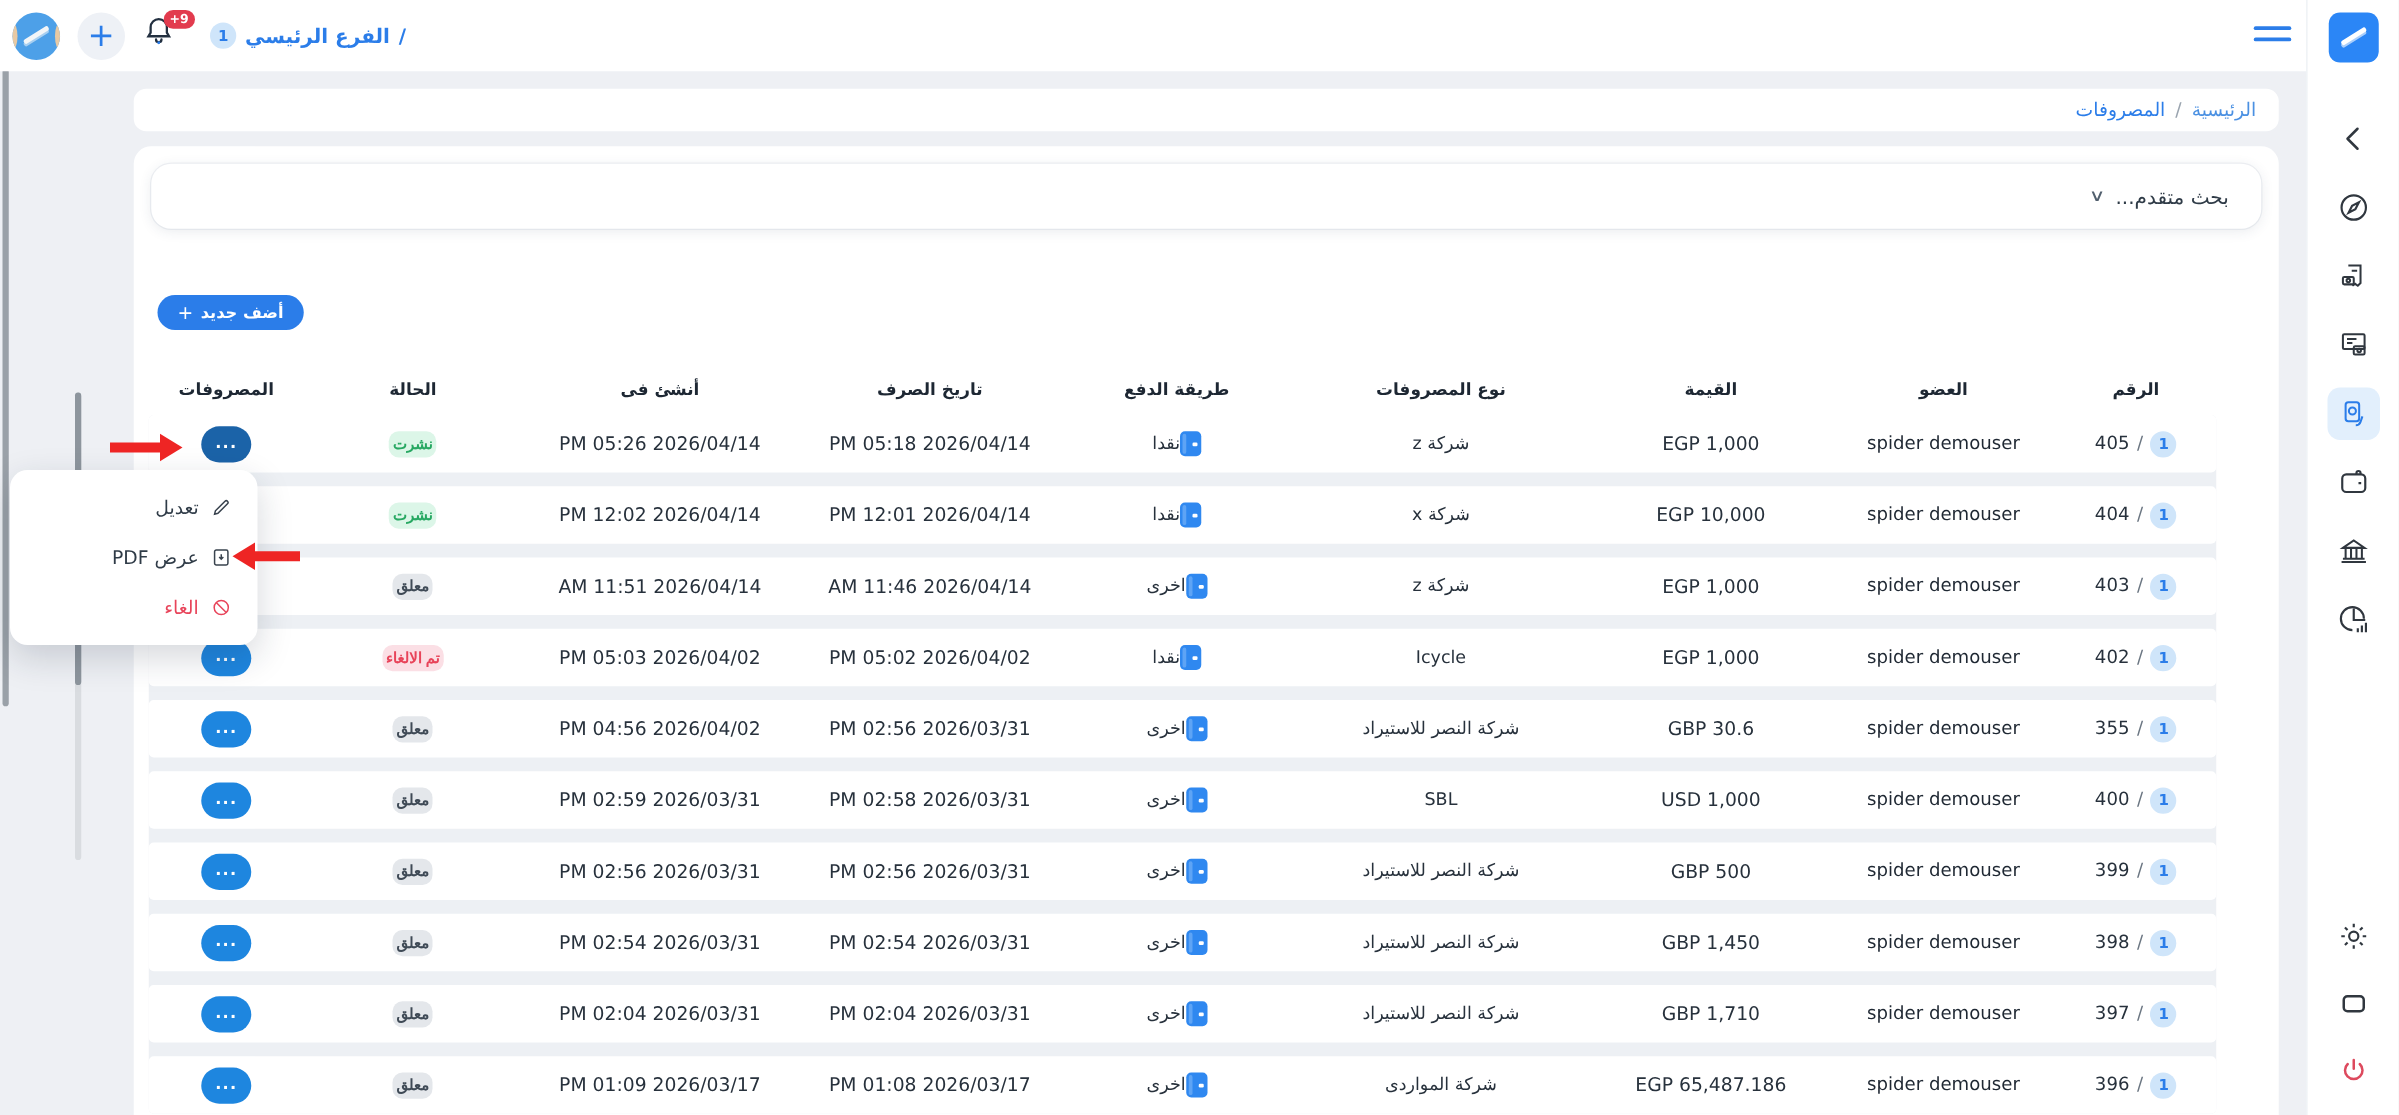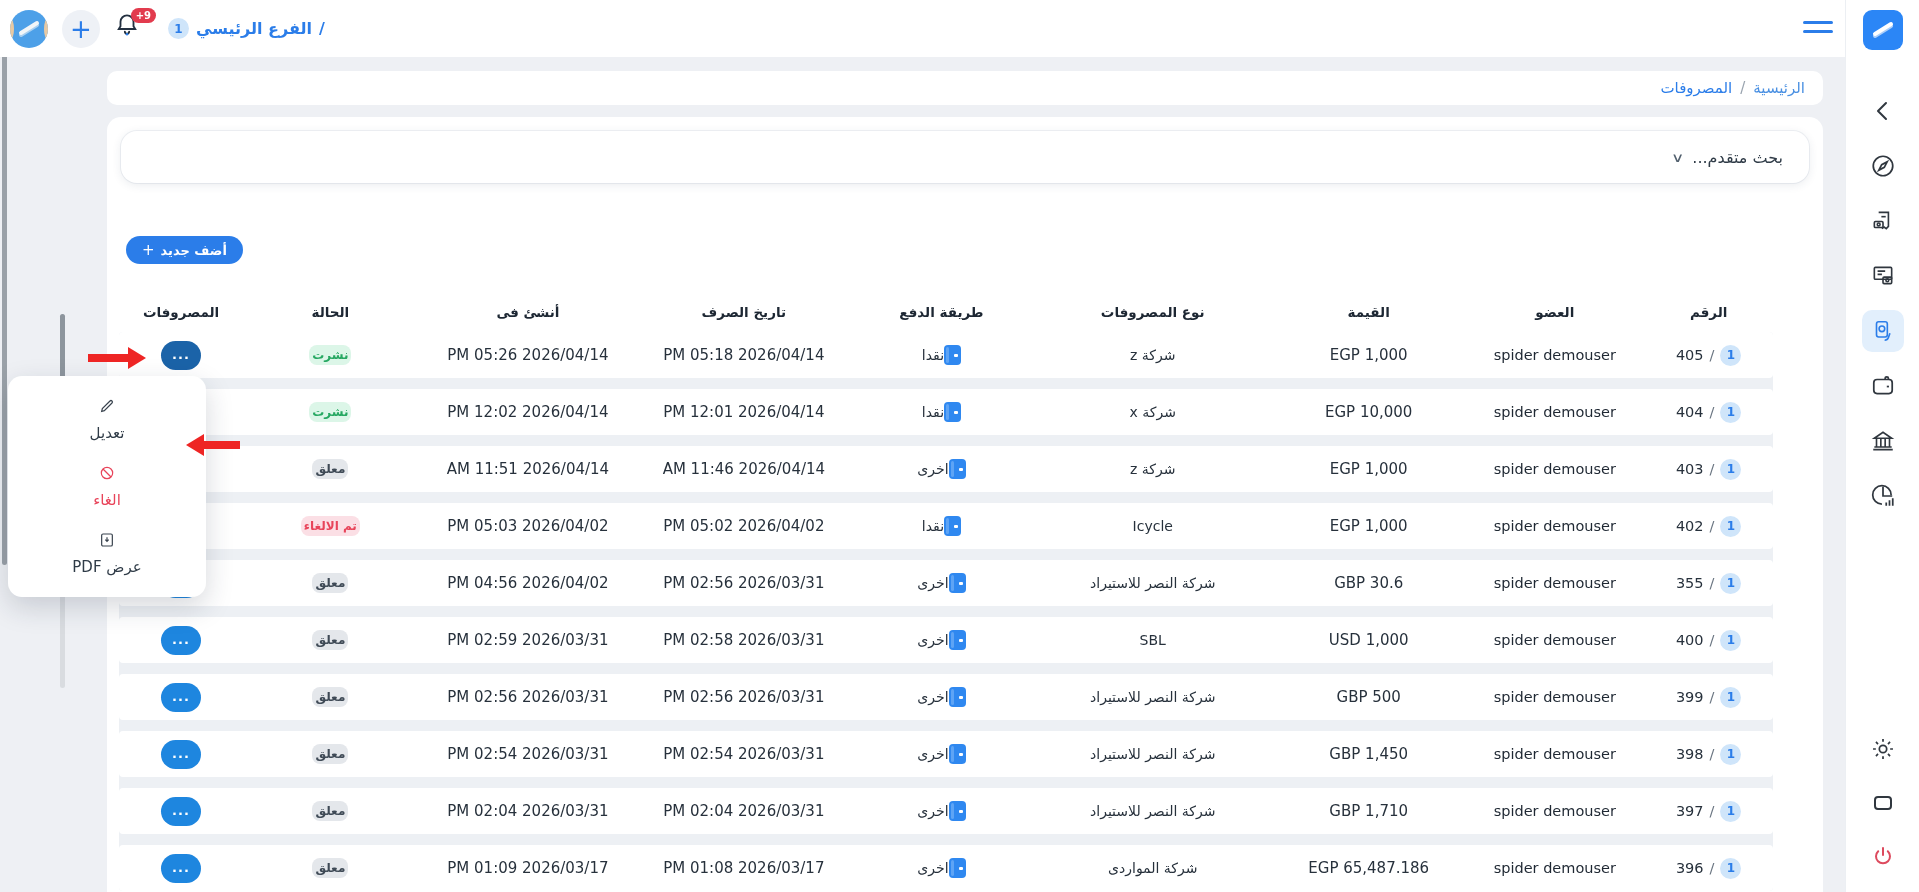--- a/index.html
+++ b/index.html
@@ -60,32 +60,32 @@
   .t-body .t-row{ background:#fff; height:46px; margin-bottom:11px; border-radius:4px; font-size:14px;}
   .t-body{ background:#edf0f4; border-radius:4px;}
   .cell{ text-align:center; color:#27313c;}
   .cell-number{ display:flex; align-items:center; justify-content:center; gap:6px; font-size:14.5px;}
   .cell-member{ font-size:14.5px; color:#1f2833;}
   .cell-value, .cell-date{ direction:ltr; font-size:15px; color:#27313c;}
   .cell-method{ display:flex; align-items:center; justify-content:center; gap:0;}
   .pay-icon{ width:17px; height:20px; border-radius:4px; background:#2f88f0; position:relative; flex:0 0 auto;}
   .pay-icon:before{ content:""; position:absolute; right:3px; top:9px; width:4px; height:3px; background:#fff; border-radius:1px;}
   .pay-icon:after{ content:""; position:absolute; left:2px; top:2px; width:3px; height:16px; background:#5ea4f5; border-radius:2px;}
-  .status-pill{ display:inline-block; padding:3px 3px; border-radius:8px; font-size:12px; font-weight:bold;}
+  .status-pill{ display:inline-block; padding:3px 3px; border-radius:8px; font-size:12px; font-weight:bold;font-family:Liberation Serif, serif;}
   .dots-btn{ width:40px; height:29px; border:none; border-radius:15px; background:#1e86df; color:#fff; font-weight:bold; letter-spacing:1px; font-size:13px; line-height:10px; cursor:pointer; font-family:inherit;}
   .slash{ color:#6b7682;}
 
   
   .page-scrollbar{ position:absolute; left:2px; top:55px; width:5px; height:510px; background:#9aa1a8; border-radius:3px;}
   .table-scrollbar{ position:absolute; left:60px; top:314px; width:5px; height:374px; background:#d9dce0; border-radius:3px;}
   .table-scrollbar .thumb{ width:5px; height:234px; background:#8d959d; border-radius:3px;}
 
   
   .ctx-menu{ position:absolute; left:8px; top:376px; width:198px; background:#fff; border-radius:14px; box-shadow:0 10px 28px rgba(30,40,60,.18); padding:10px 0; z-index:20;}
-  .ctx-item{ display:flex; align-items:center; justify-content:flex-start; gap:9px; padding:11px 20px; font-size:15px; color:#2f3b47; cursor:pointer;flex-direction:column;}
+  .ctx-item{ display:flex; align-items:center; justify-content:flex-start; gap:9px; padding:11px 20px; font-size:15px; color:#2f3b47; cursor:pointer;}
   .ctx-item .mi{ width:18px; height:18px; display:inline-flex; align-items:center; justify-content:center; color:#39434e;}
   .ctx-item.danger, .ctx-item.danger .mi{ color:#e8445a;}
   .ctx-item .lbl{ direction:rtl;}
 
   
   .arrow{ position:absolute; z-index:30;}
   .arrow .shaft{ position:absolute; height:8px; background:#ee2524; top:7px;}
   .arrow .head{ position:absolute; width:0; height:0; top:0;}
   .arrow-right .shaft{ left:0; right:17px;}
   .arrow-right .head{ right:0; border-top:11px solid transparent; border-bottom:11px solid transparent; border-left:18px solid #ee2524;}
@@ -488,38 +488,38 @@
 
   <div class="ctx-menu">
     <div class="ctx-item">
       <span class="mi">
         <svg width="16" height="16" viewBox="0 0 24 24" fill="none" stroke="currentColor" stroke-width="1.8">
             <path d="M4 20l1-4L16.5 4.5a2.1 2.1 0 0 1 3 3L8 19l-4 1z"></path>
           </svg>
       </span>
       <span class="lbl">تعديل</span>
     </div>
+    <div class="ctx-item">
+      <span class="mi">
+        <svg width="16" height="16" viewBox="0 0 24 24" fill="none" stroke="currentColor" stroke-width="1.8">
+            <rect x="4" y="3" width="16" height="18" rx="2"></rect>
+            <path d="M12 8v6M9.5 11.5 12 14l2.5-2.5"></path>
+          </svg>
+      </span>
+      <span class="lbl">عرض PDF</span>
+    </div>
     <div class="ctx-item danger">
       <span class="mi">
         <svg width="16" height="16" viewBox="0 0 24 24" fill="none" stroke="currentColor" stroke-width="1.8">
             <circle cx="12" cy="12" r="8.5"></circle>
             <path d="M6 6l12 12"></path>
           </svg>
       </span>
       <span class="lbl">الغاء</span>
     </div>
-    <div class="ctx-item">
-      <span class="mi">
-        <svg width="16" height="16" viewBox="0 0 24 24" fill="none" stroke="currentColor" stroke-width="1.8">
-            <rect x="4" y="3" width="16" height="18" rx="2"></rect>
-            <path d="M12 8v6M9.5 11.5 12 14l2.5-2.5"></path>
-          </svg>
-      </span>
-      <span class="lbl">عرض PDF</span>
-    </div>
   </div>
 
   <div class="arrow arrow-right" style="left:88px; top:347px; width:58px; height:22px;">
     <div class="shaft"></div>
       <div class="head"></div>
   </div>
   <div class="arrow arrow-left" style="left:186px; top:434px; width:54px; height:22px;">
     <div class="shaft"></div>
       <div class="head"></div>
   </div>

